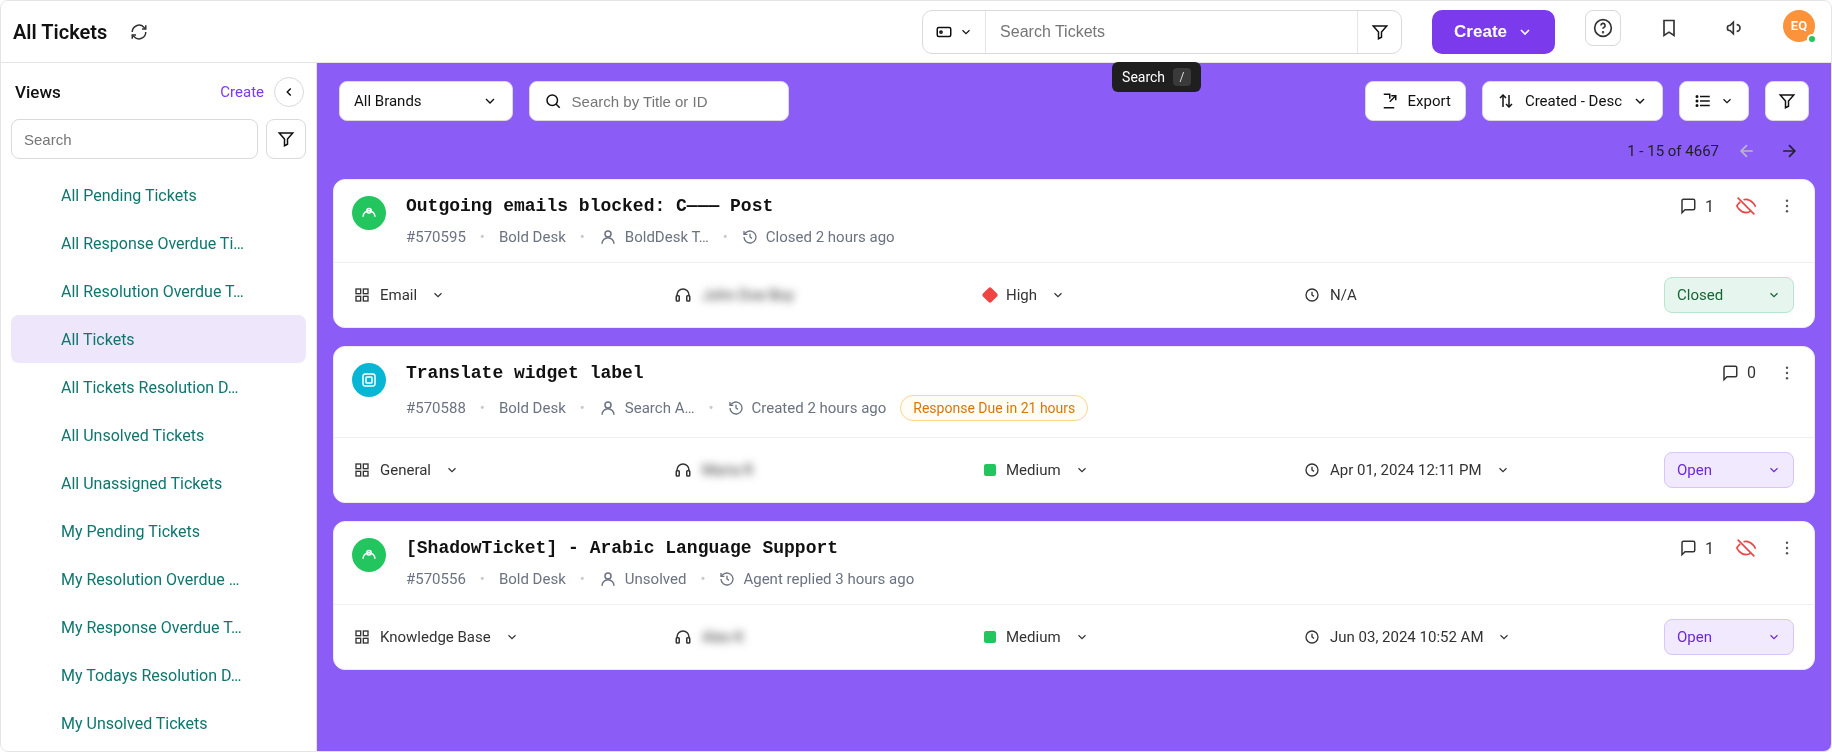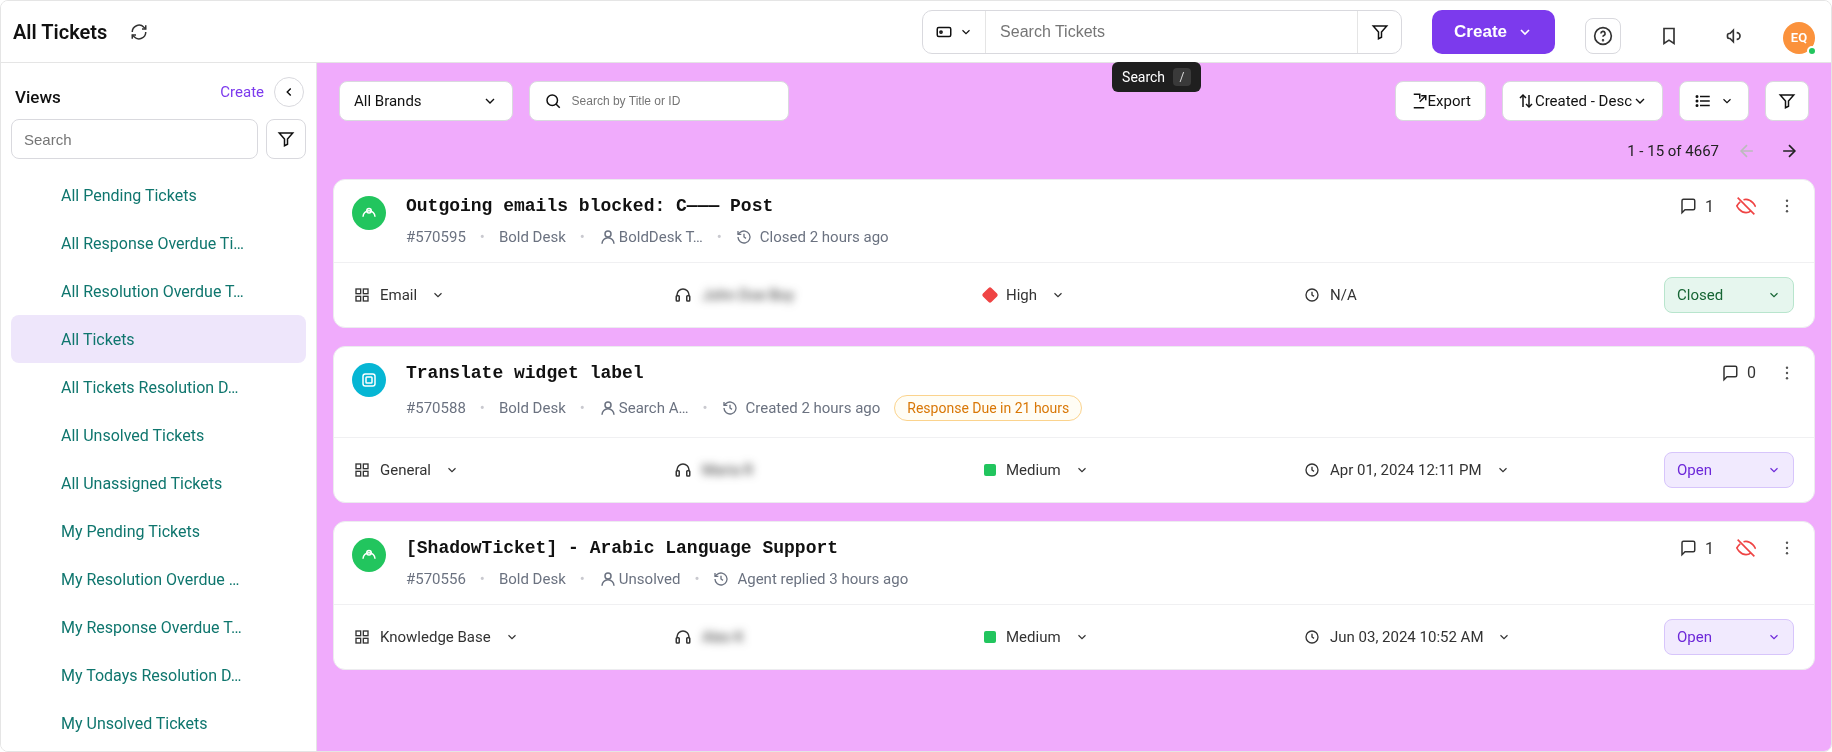--- a/index.html
+++ b/index.html
@@ -27,21 +27,21 @@
     background: #fff;
   }
   .topbar-left { display: flex; align-items: center; gap: 14px; }
   .page-title { font-size: 20px; font-weight: 600; }
   .icon-btn {
     width: 36px; height: 36px;
     display: inline-flex; align-items: center; justify-content: center;
     border-radius: 8px; cursor: pointer; color: #333;
   }
   .icon-btn.bordered { border:1px solid #d9d9de; }
-  .topbar-right { display: flex; align-items: flex-end; gap: 30px; position: relative; }
+  .topbar-right { display: flex; align-items: flex-start; gap: 30px; position: relative; }
   .search-group {
     display:flex; align-items:center;
     border:1px solid #d9d9de; border-radius:10px;
     height:44px; width:480px;
   }
   .search-scope {
     display:flex; align-items:center; gap:6px;
     padding:0 12px; height:100%;
     border-right:1px solid #e5e5e5;
     cursor:pointer;
@@ -88,21 +88,21 @@
   
   .body {
     display:flex; height:calc(100% - 62px);
   }
   .sidebar {
     width:316px; border-right:1px solid #e5e5e5;
     display:flex; flex-direction:column;
     background:#fff;
   }
   .views-header {
-    display:flex; align-items:flex-end; justify-content:space-between;
+    display:flex; align-items:center; justify-content:space-between;
     padding:14px 12px 12px 14px;
     gap:22px;
   }
   .views-title { font-size:17px; font-weight:500; }
   .views-right { display:flex; align-items:center; gap:10px; }
   .link { color:#7c3aed; font-size:15px; cursor:pointer; }
   .round-btn {
     width:30px; height:30px; border-radius:50%;
     border:1px solid #d9d9de; display:flex;
     align-items:center; justify-content:center; cursor:pointer;
@@ -123,46 +123,46 @@
   .view-item {
     height:48px; border-radius:8px;
     display:flex; align-items:center; padding:0 18px 0 50px;
     font-size:16px; color:#0f766e; cursor:pointer;
     white-space:nowrap; overflow:hidden; text-overflow:ellipsis;
   }
   .view-item.active { background:#eee6fb; }
 
   
   .main {
-    flex:1; background:#f0abfc; min-width:0;
+    flex:1; background:#8b5cf6; min-width:0;
     display:flex; flex-direction:column;
   }
   .toolbar {
     display:flex; align-items:center; gap:16px;
     padding:18px 22px 10px 22px;
   }
   .tool-select {
     display:flex; align-items:center; gap:10px;
     border:1px solid #d9d9de; background:#fff;
     height:40px; border-radius:8px; padding:0 14px;
     font-size:15px; cursor:pointer;
   }
   .tool-search {
     display:flex; align-items:center; gap:10px;
     border:1px solid #d9d9de; background:#fff;
     height:40px; border-radius:8px; padding:0 14px;
     width:260px;
   }
   .tool-search input {
     border:none; outline:none; background:transparent;
-    font-size:12px; flex:1;
+    font-size:15px; flex:1;
   }
   .toolbar-spacer { flex:1; }
   .tool-btn {
-    display:flex; align-items:center; 
+    display:flex; align-items:center; gap:10px;
     border:1px solid #d9d9de; background:#fff;
     height:40px; border-radius:8px; padding:9px 14px;
     font-size:15px; cursor:pointer;
   }
   .tool-iconbtn {
     display:flex; align-items:center; justify-content:center;
     border:1px solid #d9d9de; background:#fff;
     height:40px; width:44px; border-radius:8px; cursor:pointer;
   }
   .tool-iconbtn.with-chev { width:70px; gap:8px; }
@@ -194,21 +194,21 @@
   .card-main { flex:1; min-width:0; }
   .card-title { font-size:18px; font-weight:600; color:#111;font-family:Liberation Mono, monospace; }
   .meta-row {
     display:flex; align-items:center; gap:14px;
     margin-top:12px; font-size:15px; color:#6b7280;
   }
   .meta-row .sep { color:#c9c9cf; }
   .meta-row .pill {
     display:inline-flex; align-items:center; gap:8px;
   }
-  .user-icon-wrap { display:inline-flex; align-items:center; gap:2px; max-width:170px; overflow:hidden; }
+  .user-icon-wrap { display:inline-flex; align-items:center; gap:8px; max-width:170px; overflow:hidden; }
   .ellips { overflow:hidden; text-overflow:ellipsis; white-space:nowrap; max-width:120px; display:inline-block; }
   .response-due {
     border:1px solid #fbd38d; background:#fffdf5;
     color:#d97706; border-radius:999px;
     padding:4px 12px; font-size:14px;
   }
   .card-top-right {
     display:flex; align-items:center; gap:22px; flex-shrink:0;
   }
   .count-wrap { display:flex; align-items:center; gap:8px; font-size:16px; color:#333; cursor:pointer; }

